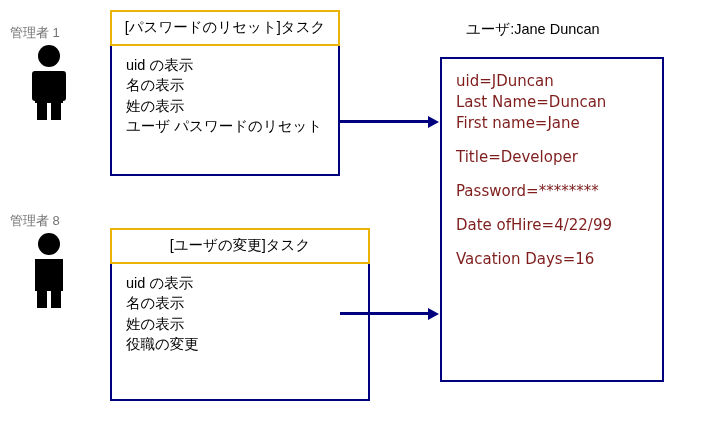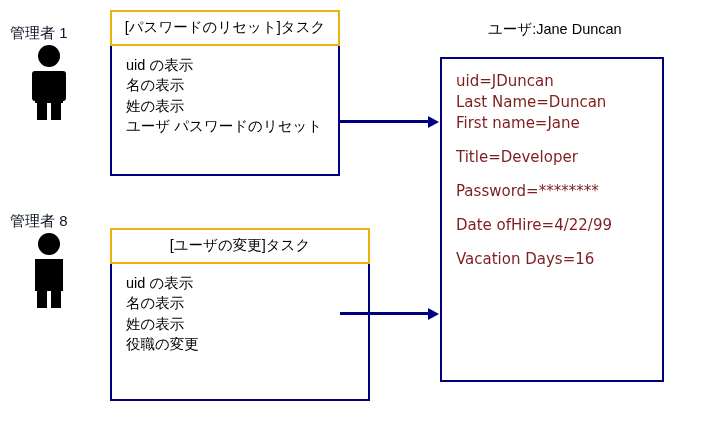--- a/index.html
+++ b/index.html
@@ -17,22 +17,22 @@
     background: #ffffff;
     overflow: hidden;
   }
 
   
   .actor {
     position: absolute;
     width: 92px;
   }
   .actor-label {
-    font-size: 15px;
-    color: #0f172a;
+    font-size: 13px;
+    color: #737373;
     white-space: nowrap;
     text-align: left;
     padding-left: 2px;
     line-height: 18px;
   }
   .actor-figure {
     width: 92px;
     height: 78px;
     position: relative;
   }
@@ -76,21 +76,20 @@
   
   .entity {
     position: absolute;
   }
   .entity-title {
     position: absolute;
     font-size: 14.5px;
     color: #000000;
     white-space: nowrap;
     line-height: 1;
-    margin-left: 22px;
   }
   .entity-box {
     position: absolute;
     box-sizing: border-box;
     border: 2px solid #00007f;
     background: #ffffff;
     padding: 12px 10px 10px 14px;
   }
   .entity-line {
     font-size: 15px;

